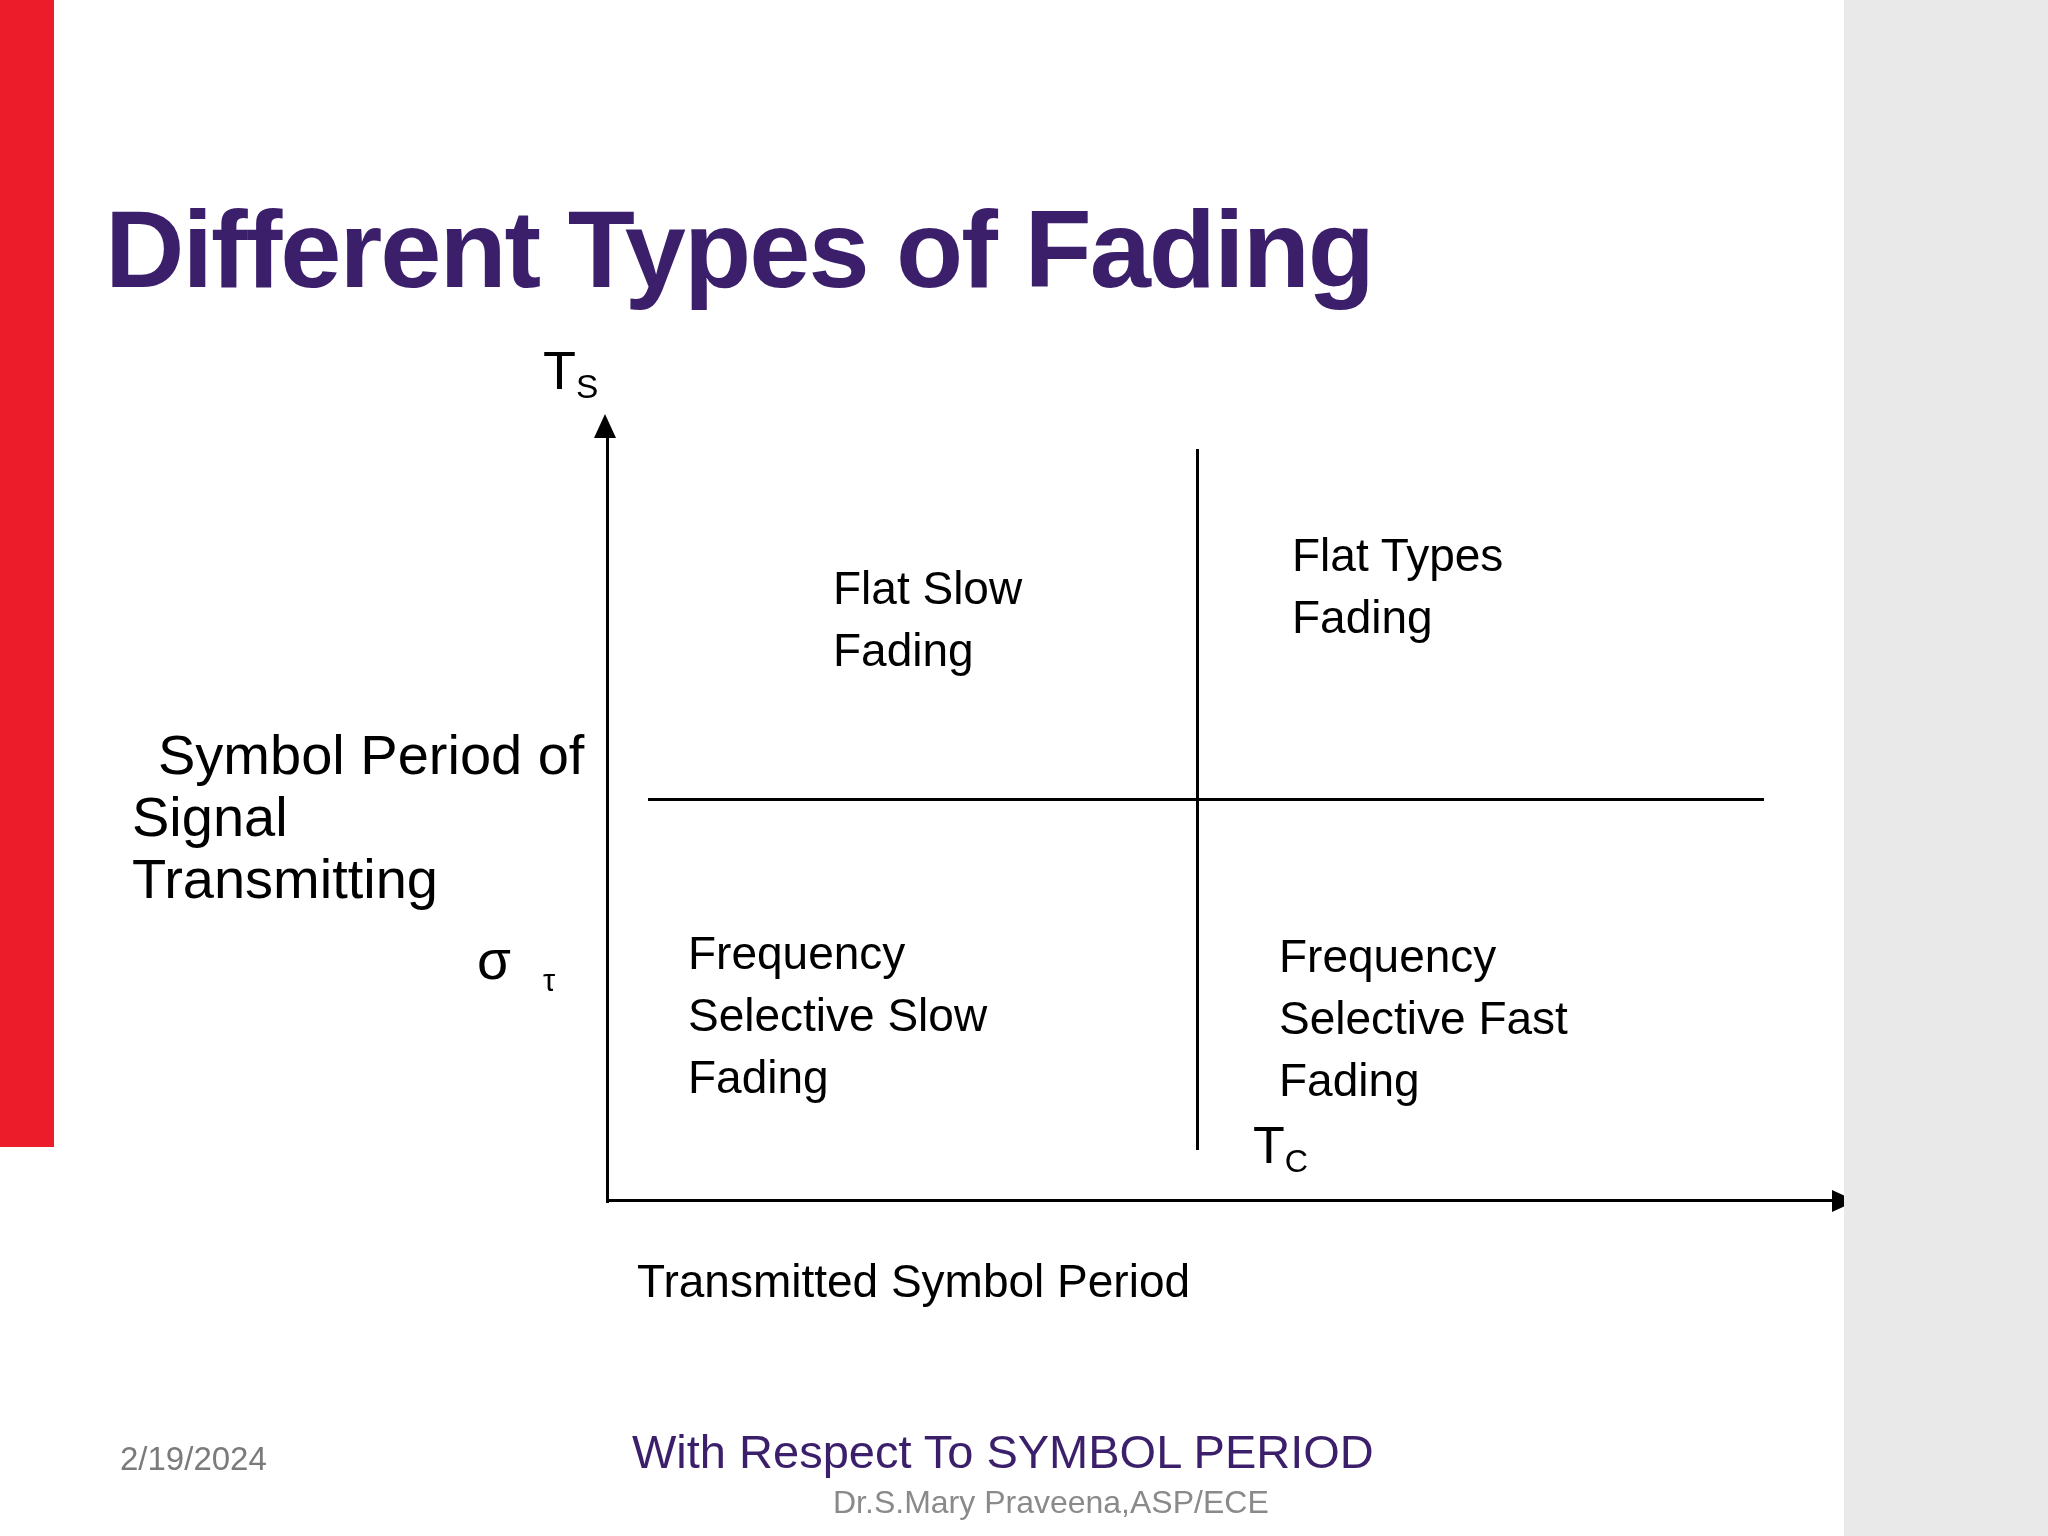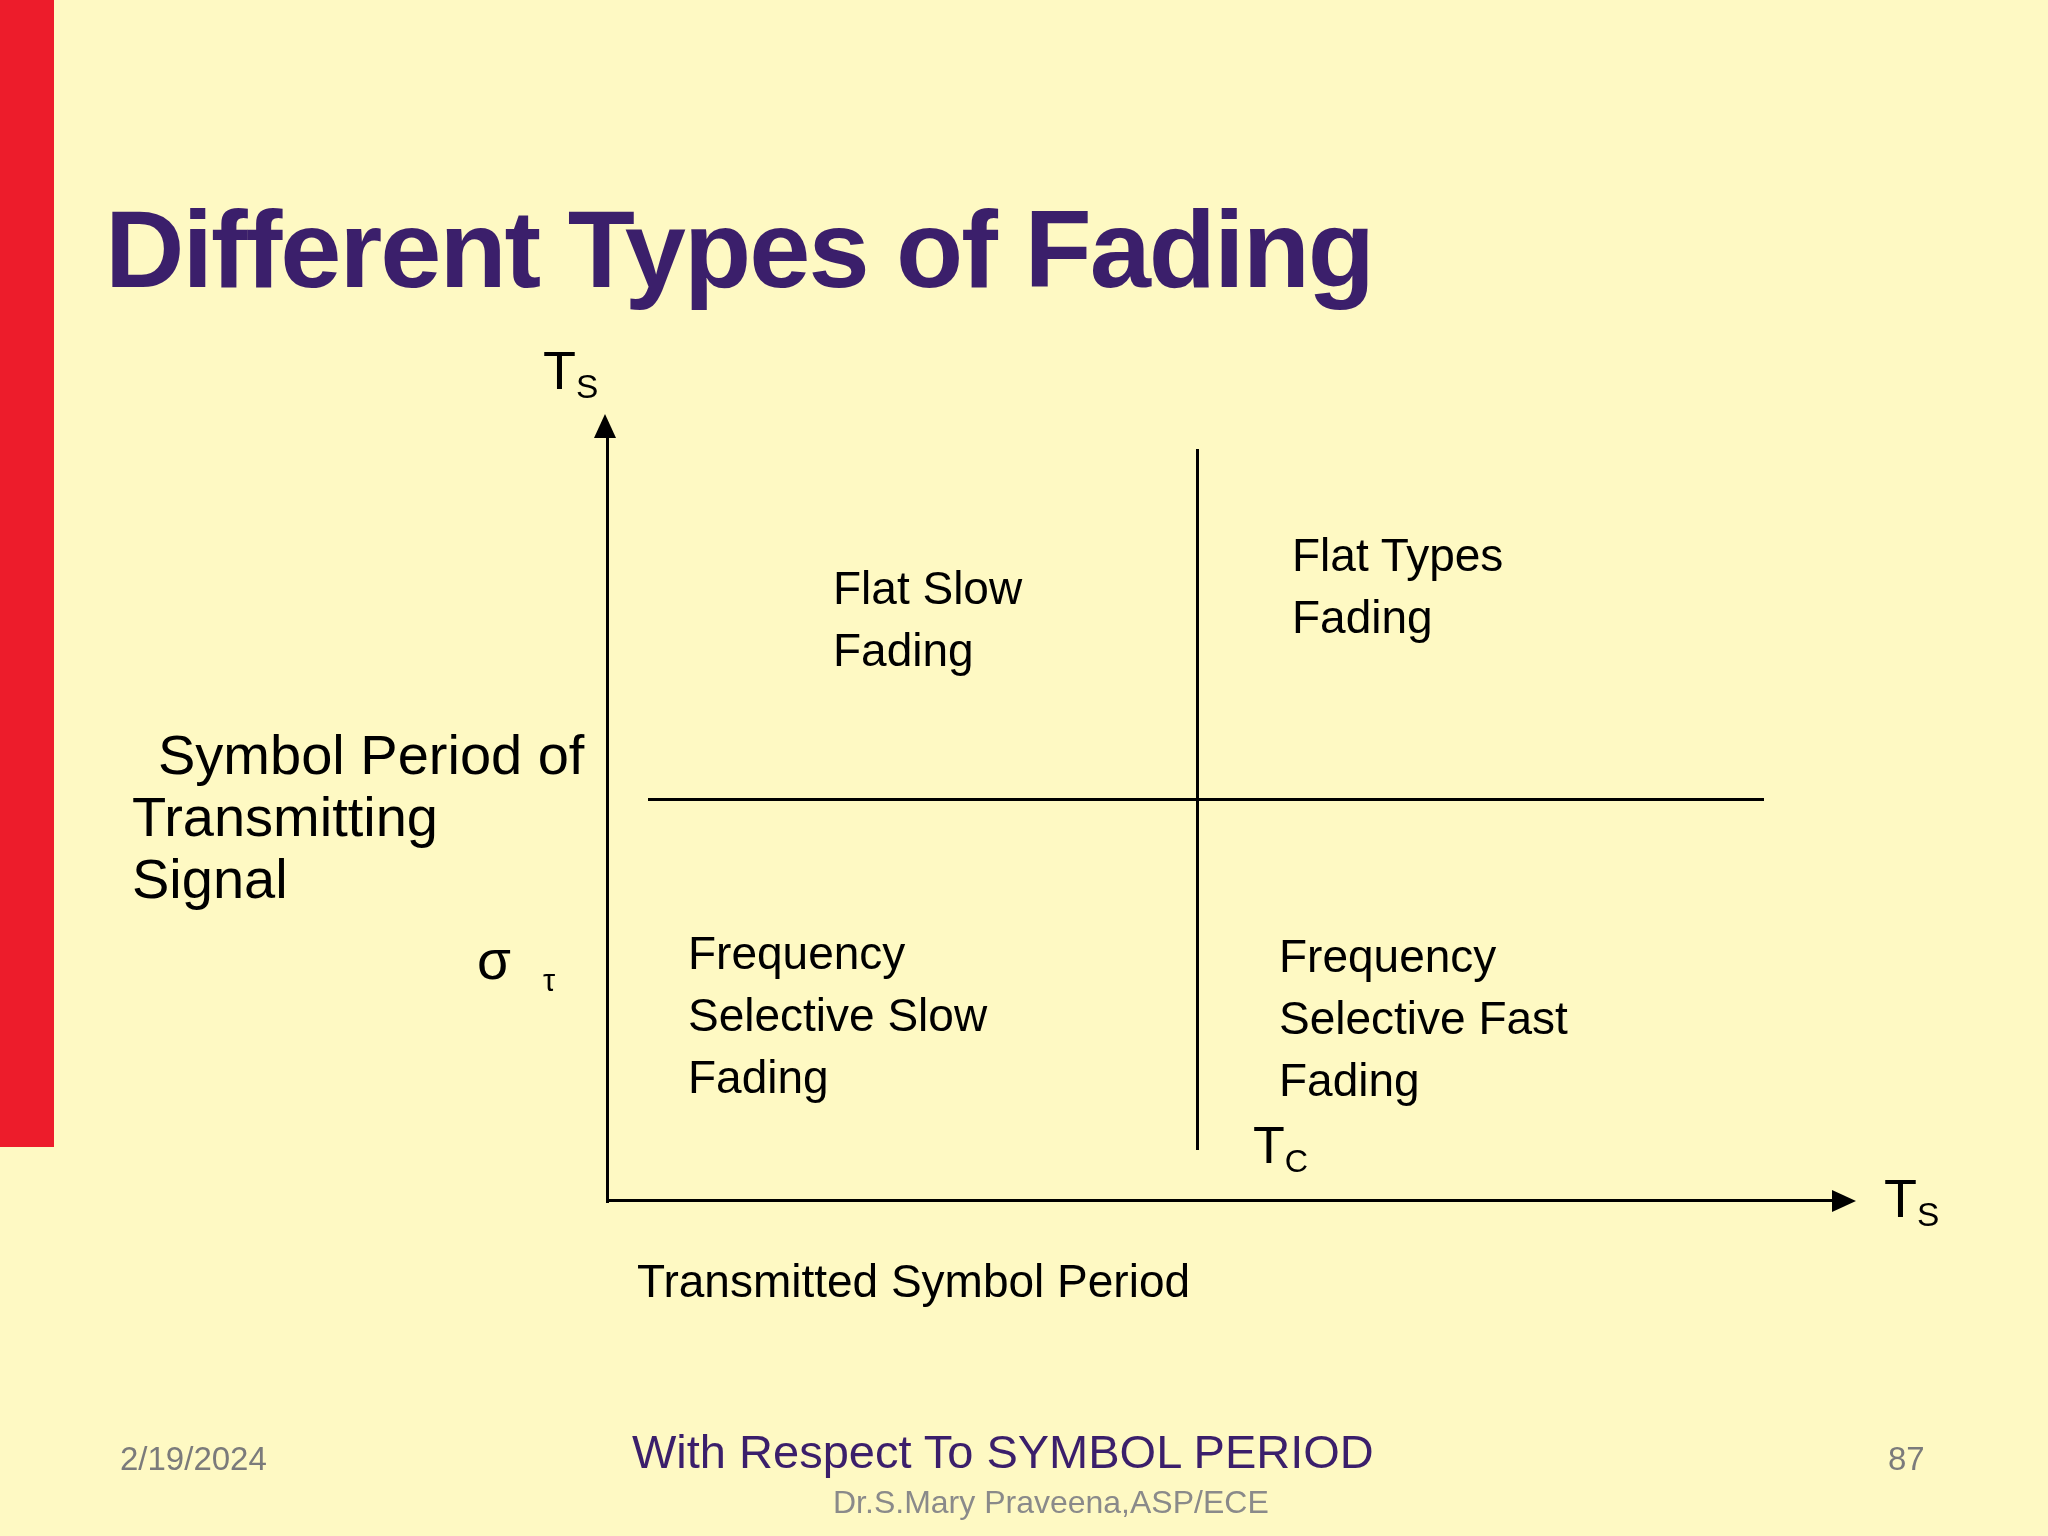--- a/index.html
+++ b/index.html
@@ -1,19 +1,19 @@
 <!DOCTYPE html>
 <html><head>
 <meta charset="utf-8">
 <style>
   html,body { margin:0; padding:0; background:#e9e9e9; }
   .slide {
     position:relative;
-    width:2048px; height:1536px;
-    background:#fef9c3;
+    width:1844px; height:1536px;
+    background:#ffffff;
     overflow:hidden;
     font-family:"Liberation Sans", sans-serif;
     color:#000000;
   }
   .abs { position:absolute; }
 
   .red-bar {
     left:0; top:0; width:54px; height:1147px;
     background:#ED1C2B;
   }
@@ -94,22 +94,22 @@
   <div class="abs axis-label ts-y"><span>T</span><span class="sub">S</span></div>
 
   <div class="abs axis-label ts-x"><span>T</span><span class="sub">S</span></div>
 
   <div class="abs axis-label tc"><span>T</span><span class="sub">C</span></div>
 
   <div class="abs sigma-label"><span>σ</span><span class="sub">τ</span></div>
 
   <div class="abs y-caption">
     <div class="indent">Symbol Period of</div>
+    <div>Signal</div>
     <div>Transmitting</div>
-    <div>Signal</div>
   </div>
 
   <div class="abs quad q-tl">Flat Slow
 Fading</div>
   <div class="abs quad q-tr">Flat Types
 Fading</div>
   <div class="abs quad q-bl">Frequency
 Selective Slow
 Fading</div>
   <div class="abs quad q-br">Frequency

